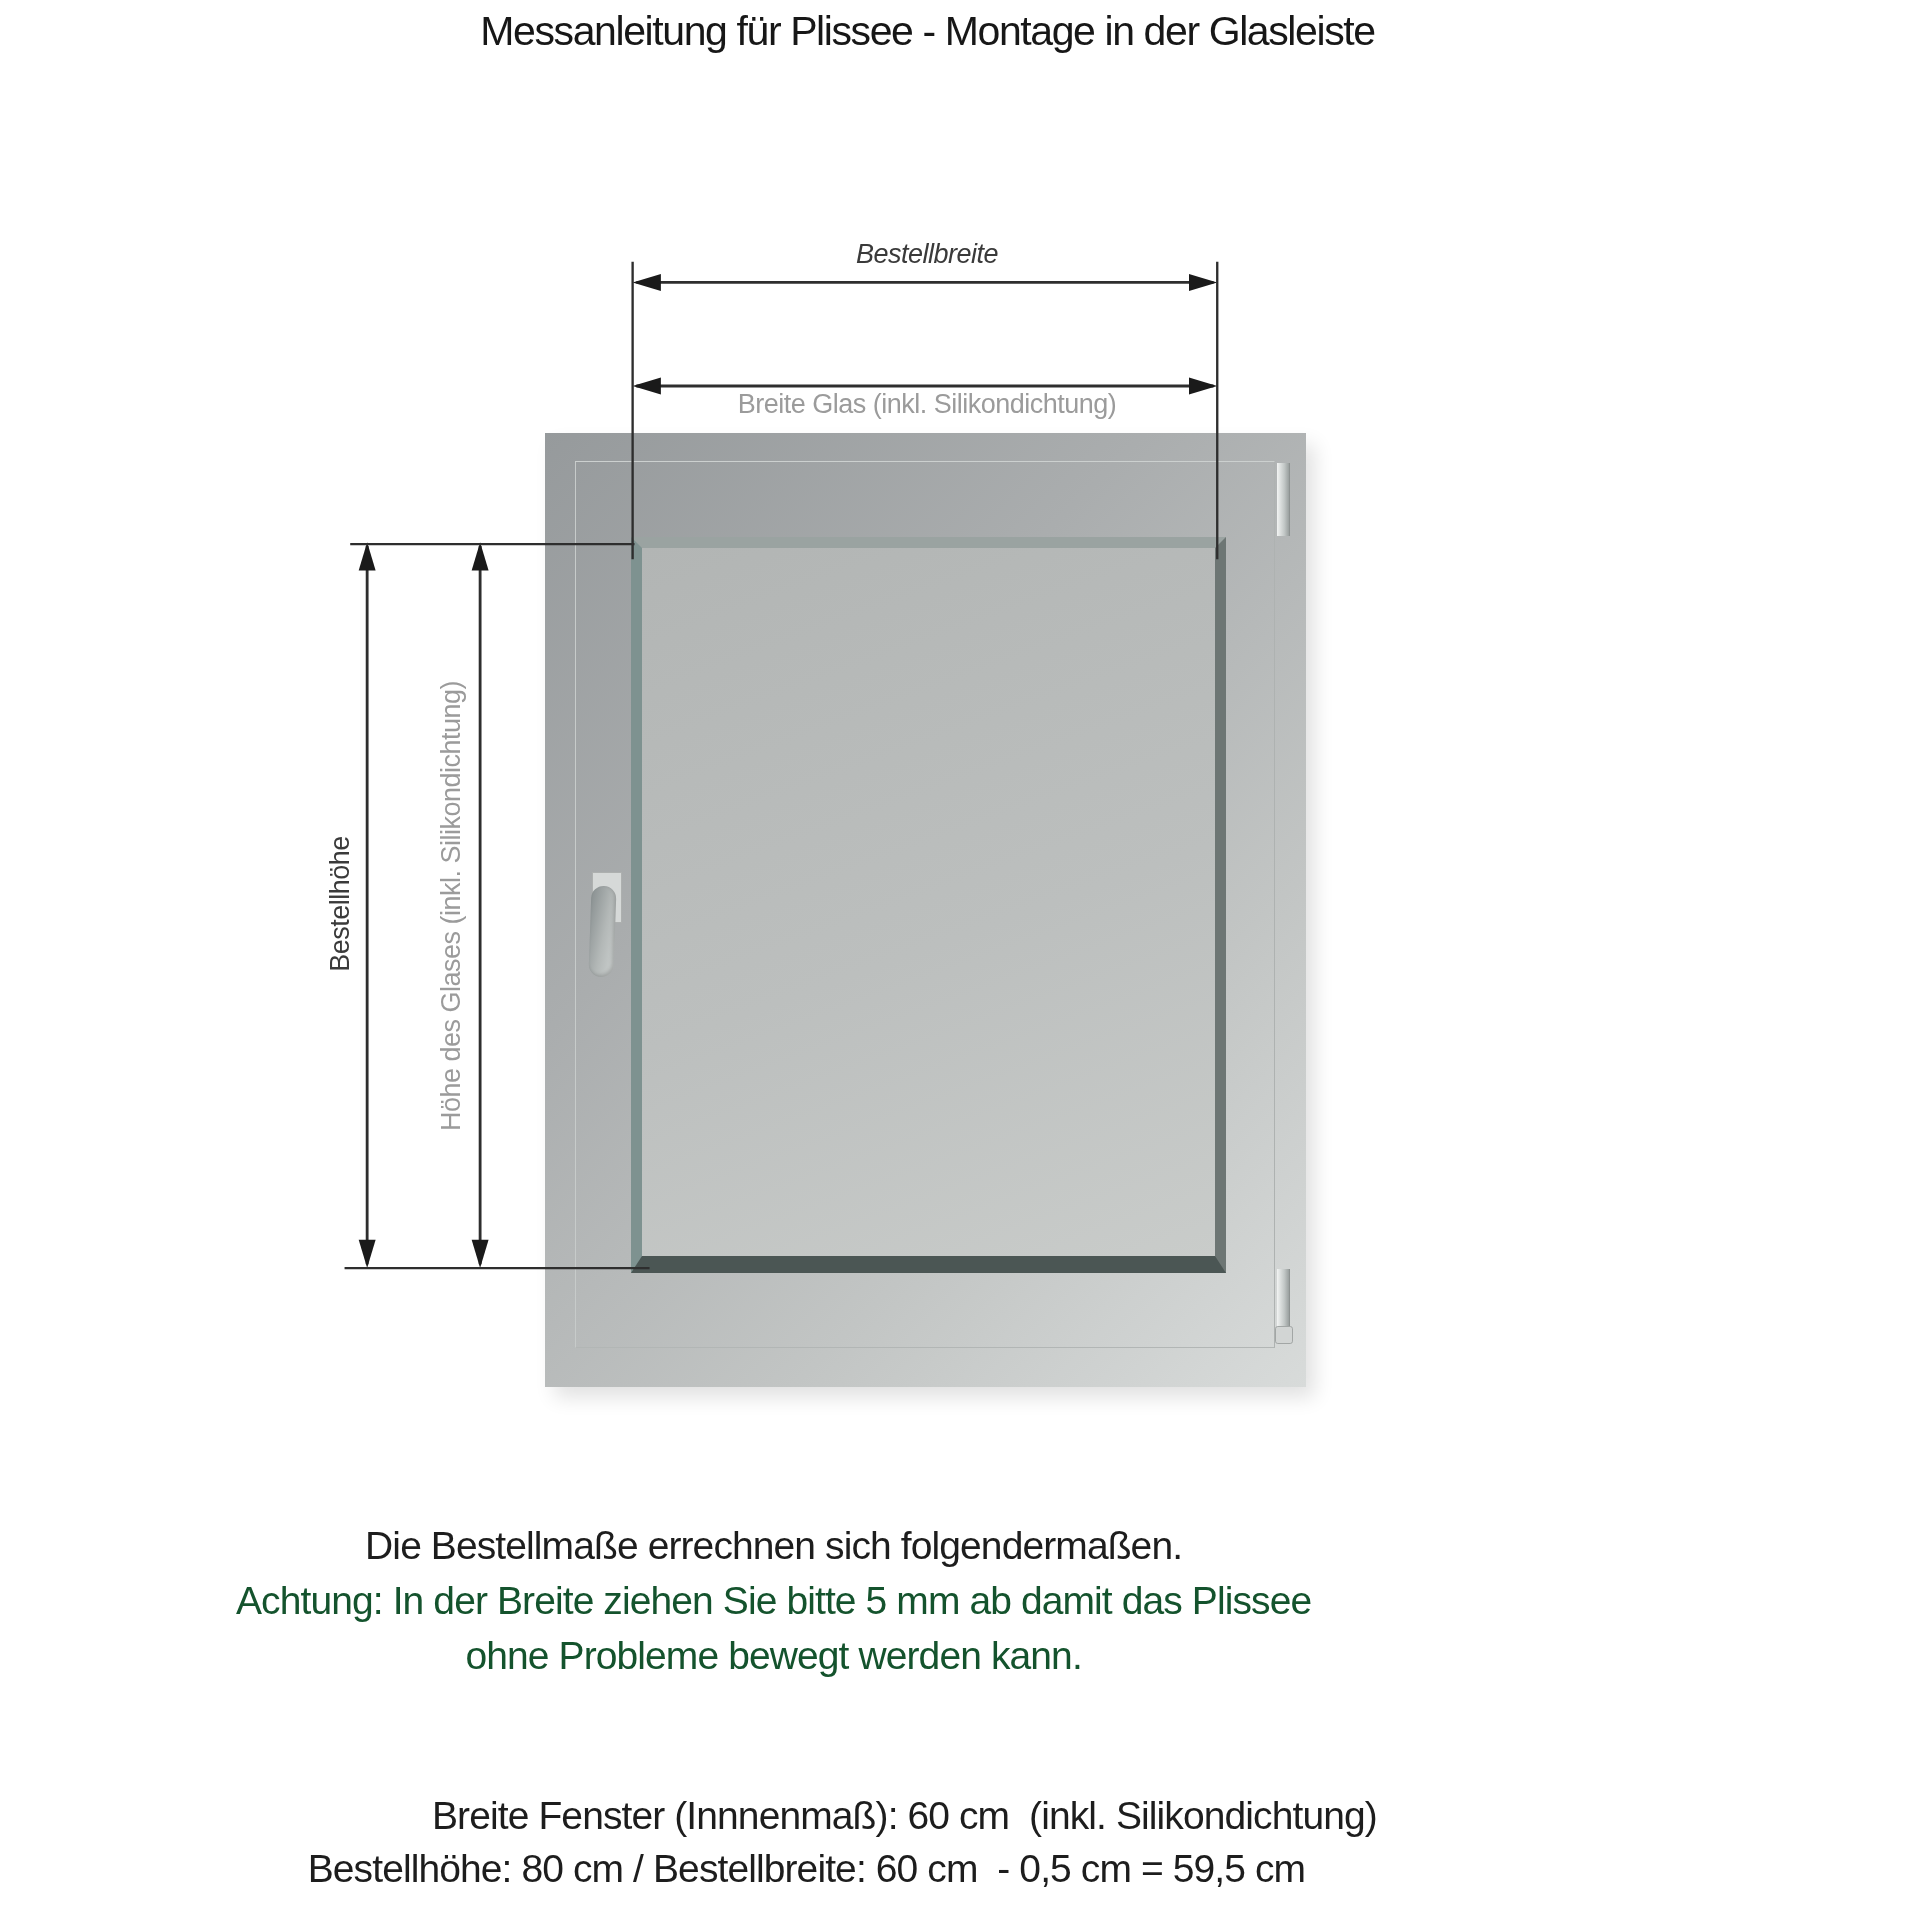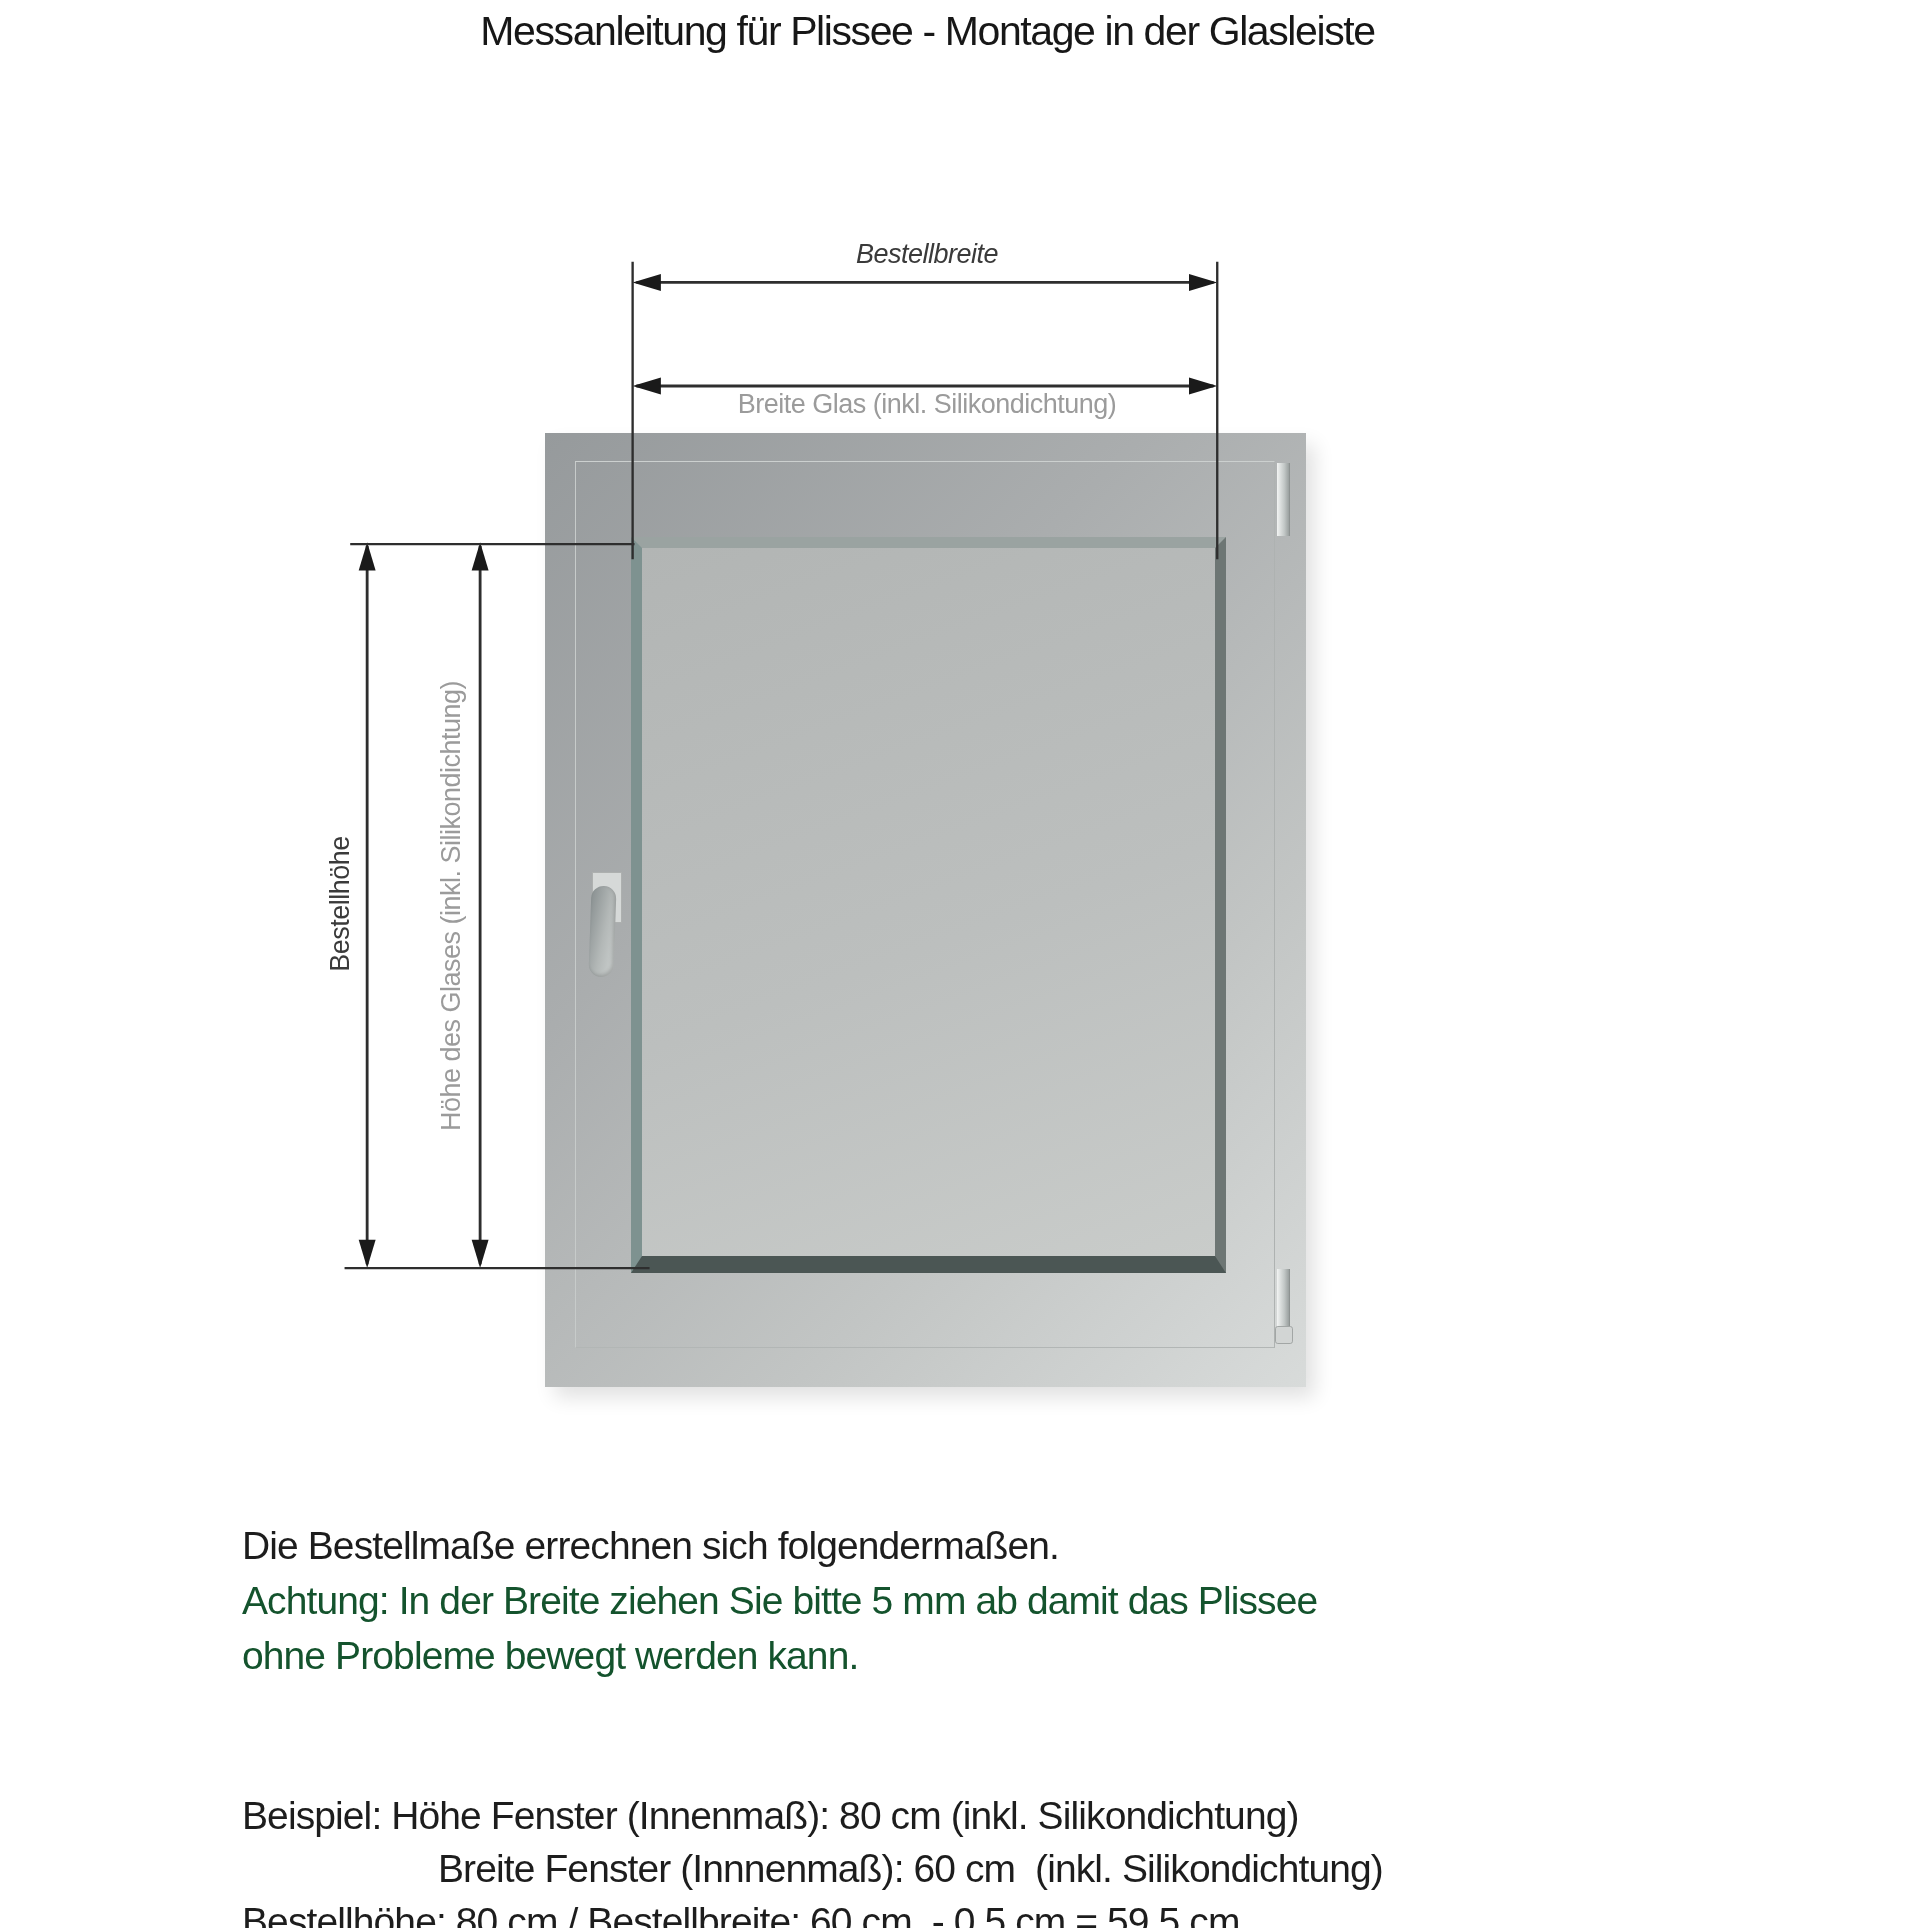--- a/index.html
+++ b/index.html
@@ -55,21 +55,21 @@
   
   .dims{position:absolute;left:0;top:0;pointer-events:none;}
   .dim-label{
     position:absolute;font-size:27px;letter-spacing:-0.5px;white-space:nowrap;
     transform:translate(-50%,-50%);
   }
   .dim-label.vert{transform:translate(-50%,-50%) rotate(-90deg);}
   .dim-dark{color:#3a3a3a;}
   .dim-gray{color:#9b9b9b;}
   
-  .textblock{position:absolute;left:242px;}
+  .textblock{position:absolute;left:236px;text-align:center;}
   .textblock p{margin:0;font-size:39px;letter-spacing:-0.9px;white-space:pre;}
   .instructions{top:1518px;}
   .instructions p{line-height:55px;}
   .warning{color:#14532d;}
   .example{top:1789px;}
   .example p{line-height:53px;}
   .indent{padding-left:196px;}
 </style>
 </head>
 <body>
@@ -119,19 +119,18 @@
   <div class="dim-label dim-dark vert" style="left:340px;top:904px;">Bestellhöhe</div>
   <div class="dim-label dim-gray vert" style="left:451px;top:906px;">Höhe des Glases (inkl. Silikondichtung)</div>
 
   <div class="textblock instructions">
     <p>Die Bestellmaße errechnen sich folgendermaßen.</p>
     <p class="warning">Achtung: In der Breite ziehen Sie bitte 5 mm ab damit das Plissee</p>
     <p class="warning">ohne Probleme bewegt werden kann.</p>
   </div>
 
   <div class="textblock example">
-    <p>Beispiel: Höhe Fenster (Innenmaß): 80 cm (inkl. Silikondichtung)</p>
     <p class="indent">Breite Fenster (Innnenmaß): 60 cm  (inkl. Silikondichtung)</p>
     <p>Bestellhöhe: 80 cm / Bestellbreite: 60 cm  - 0,5 cm = 59,5 cm</p>
   </div>
 
 </div>
 
 
 </body></html>

